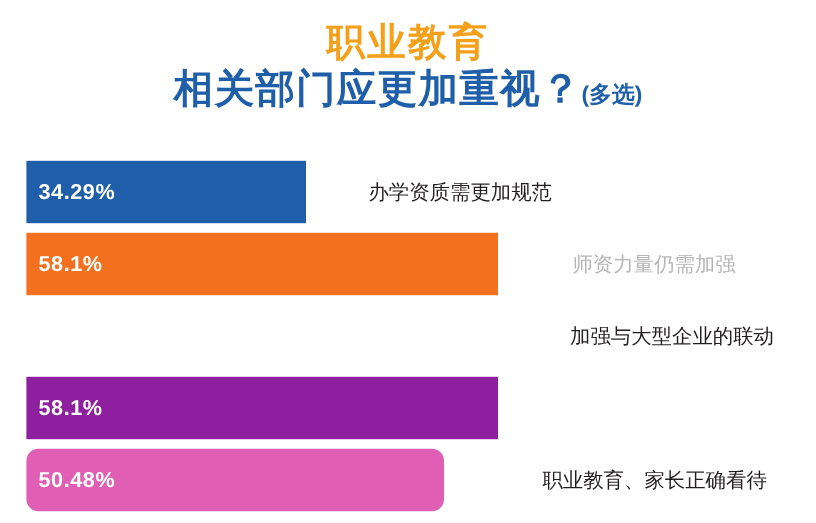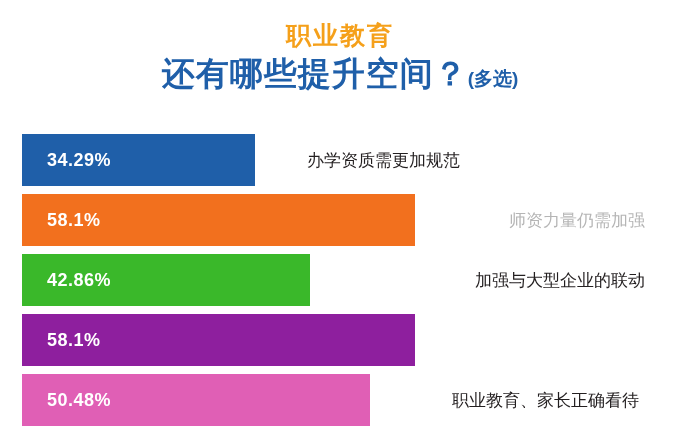--- a/index.html
+++ b/index.html
@@ -19,21 +19,21 @@
     height: 436px;
   }
   .title-block {
     position: absolute;
     left: 0;
     top: 18px;
     width: 680px;
     text-align: center;
   }
   .title-line1 {
-    font-size: 25px;
+    font-size: 32px;
     font-weight: bold;
     color: #f5a01a;
     letter-spacing: 2px;
     line-height: 34px;
   }
   .title-line2 {
     font-size: 33px;
     font-weight: bold;
     color: #1f5fa9;
     letter-spacing: 1px;
@@ -64,21 +64,21 @@
     left: 0;
     top: 0;
     height: 52px;
     display: flex;
     align-items: center;
   }
   .bar-value {
     color: #ffffff;
     font-size: 18px;
     font-weight: bold;
-    padding-left: 25px;
+    padding-left: 10px;
     letter-spacing: 0.5px;
   }
   .bar-label {
     position: absolute;
     top: 0;
     height: 52px;
     display: flex;
     align-items: center;
     font-size: 17px;
     font-weight: normal;
@@ -87,49 +87,46 @@
   }
 </style>
 </head>
 <body>
 
 <div class="page">
 
   <div class="title-block">
     <div class="title-line1">职业教育</div>
     <div class="title-line2">
-      <span>还有哪些提升空间？</span><span class="title-suffix">(多选)</span>
+      <span>相关部门应更加重视？</span><span class="title-suffix">(多选)</span>
     </div>
   </div>
 
   <div class="chart">
     <div class="row">
       <div class="bar" style="width: 233px; background: rgb(31, 95, 169);">
         <span class="bar-value">34.29%</span>
       </div>
       <div class="bar-label" style="left: 285px; color: rgb(35, 31, 32);">办学资质需更加规范</div>
     </div>
     <div class="row">
       <div class="bar" style="width: 393px; background: rgb(242, 112, 30);">
         <span class="bar-value">58.1%</span>
       </div>
-      <div class="bar-label" style="left: 455px; color: rgb(181, 181, 181); margin-left: 32px;">师资力量仍需加强</div>
+      <div class="bar-label" style="left: 455px; color: rgb(181, 181, 181);">师资力量仍需加强</div>
     </div>
     <div class="row">
-      <div class="bar" style="width: 288px; background: rgb(58, 184, 42);">
-        <span class="bar-value">42.86%</span>
-      </div>
       <div class="bar-label" style="left: 410px; color: rgb(35, 31, 32); margin-left: 43px;">加强与大型企业的联动</div>
     </div>
     <div class="row">
       <div class="bar" style="width: 393px; background: rgb(142, 31, 158);">
         <span class="bar-value">58.1%</span>
       </div>
     </div>
     <div class="row">
-      <div class="bar" style="width: 348px; background: rgb(224, 95, 181);">
+      <div class="bar" style="width: 348px; background: rgb(224, 95, 181); border-radius: 10px;">
         <span class="bar-value">50.48%</span>
       </div>
       <div class="bar-label" style="left: 430px; color: rgb(35, 31, 32);">职业教育、家长正确看待</div>
     </div>
   </div>
 
 </div>
 
 </body></html>

